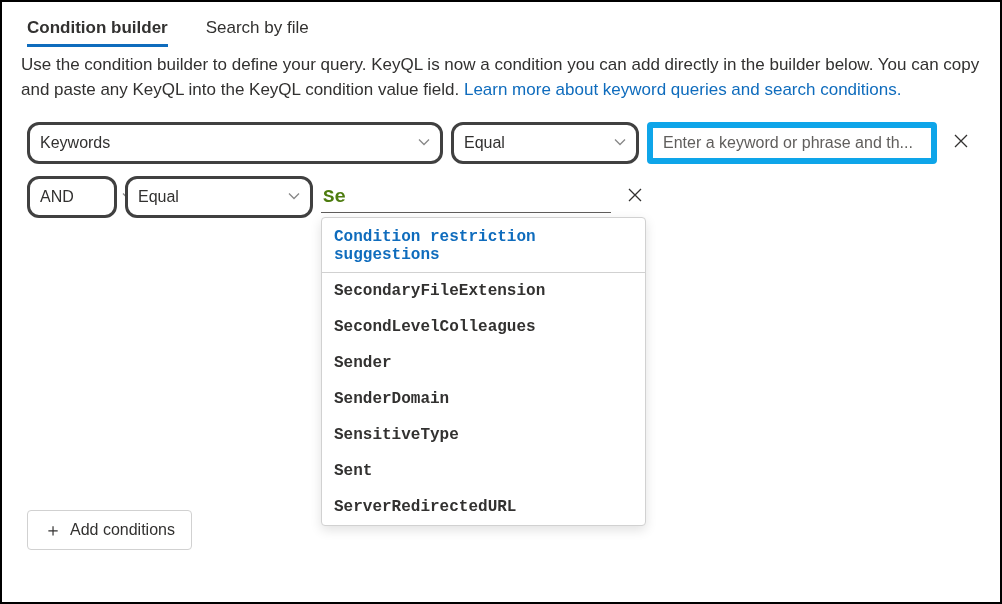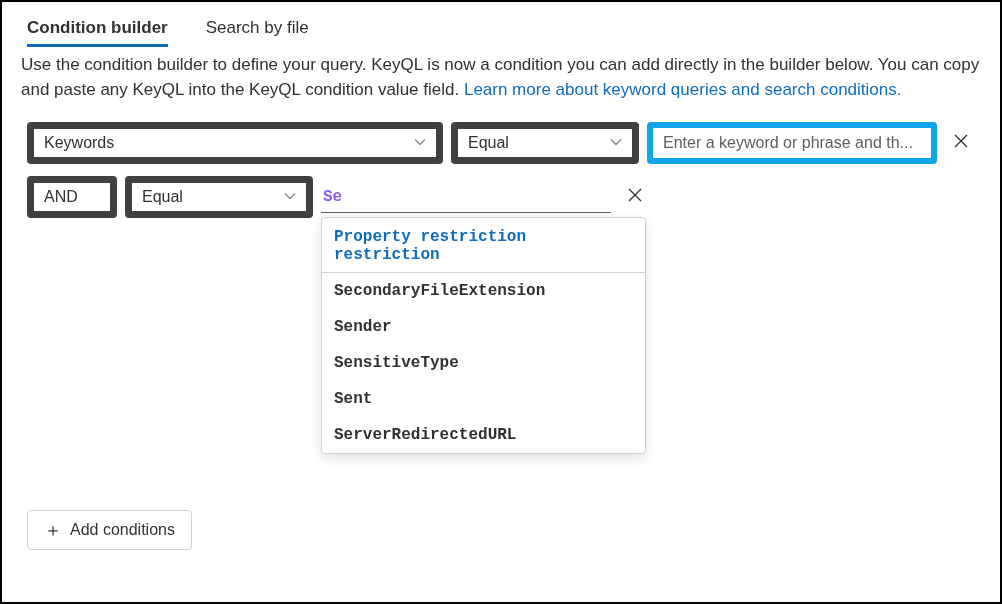--- a/index.html
+++ b/index.html
@@ -50,22 +50,22 @@
     .condition-rows {
       padding-left: 10px;
     }
     .condition-row {
       display: flex;
       gap: 8px;
       margin-bottom: 12px;
       align-items: center;
     }
     .select-box {
-      border: 7px solid #404040;
-      border-radius: 4px;
+      border: 3px solid #404040;
+      border-radius: 12px;
       height: 42px;
       display: flex;
       align-items: center;
       justify-content: space-between;
       padding: 0 10px;
       background: #fff;
       cursor: pointer;
     }
     .select-box .label {
       font-size: 16px;
@@ -97,24 +97,24 @@
     }
     .keyql-wrap {
       position: relative;
       flex: 0 0 290px;
     }
     .keyql-input {
       border: none;
       border-bottom: 1px solid #605e5c;
       height: 32px;
       width: 100%;
-      font-size: 16px;
+      font-size: 19px;
       font-weight: 600;
       font-family: "Courier New", monospace;
-      color: #8b5cf6;
+      color: #4d7c0f;
       outline: none;
       padding: 0 2px;
       background: transparent;
     }
     .remove-btn {
       width: 24px;
       height: 24px;
       display: flex;
       align-items: center;
       justify-content: center;
@@ -230,23 +230,25 @@
       <span class="label">Equal</span>
       <span class="chev">
         <svg class="chevron" viewBox="0 0 12 12">
             <path d="M1 3.5 L6 8.5 L11 3.5" fill="none" stroke="#888" stroke-width="1.3"></path>
           </svg>
       </span>
     </div>
     <div class="keyql-wrap">
       <input class="keyql-input" value="Se" style="">
       <div class="dropdown">
-        <div class="dropdown-header">Property restriction restriction</div>
+        <div class="dropdown-header">Condition restriction suggestions</div>
         <div class="dropdown-item">SecondaryFileExtension</div>
+        <div class="dropdown-item">SecondLevelColleagues</div>
         <div class="dropdown-item">Sender</div>
+        <div class="dropdown-item">SenderDomain</div>
         <div class="dropdown-item">SensitiveType</div>
         <div class="dropdown-item">Sent</div>
         <div class="dropdown-item">ServerRedirectedURL</div>
       </div>
     </div>
     <div class="remove-btn">
       <span>
         <svg width="16" height="16" viewBox="0 0 16 16">
             <path d="M2 2 L14 14 M14 2 L2 14" stroke="#323130" stroke-width="1.3"></path>
           </svg>

